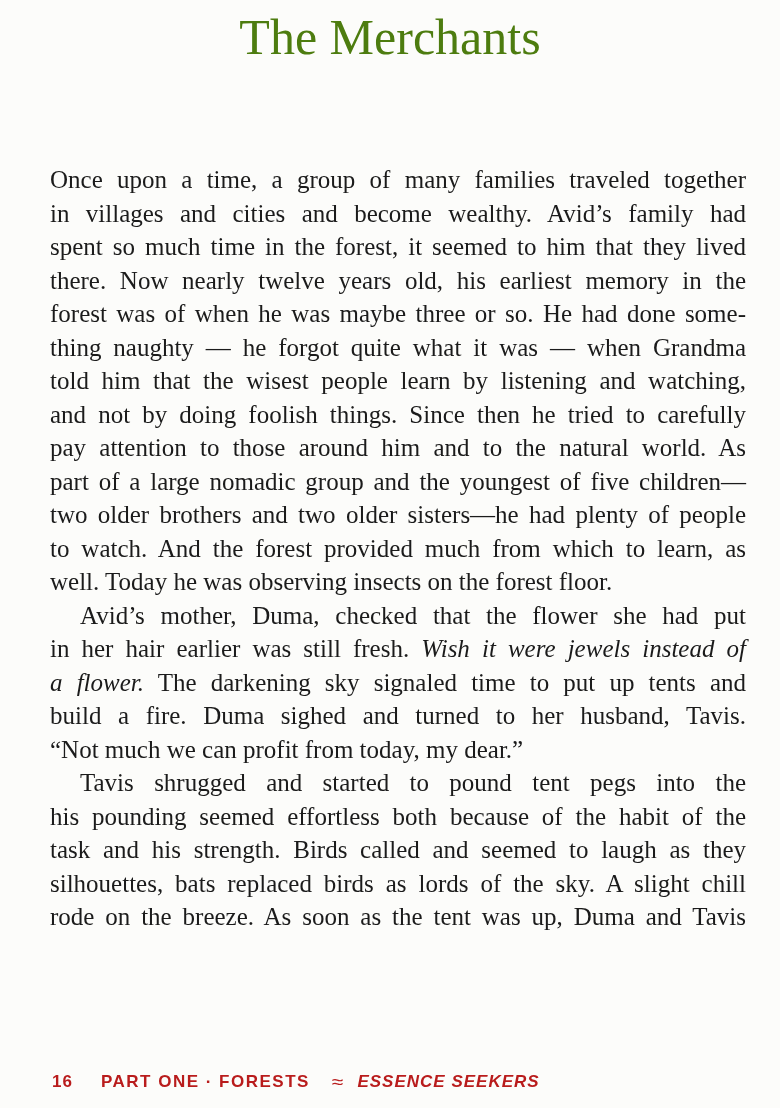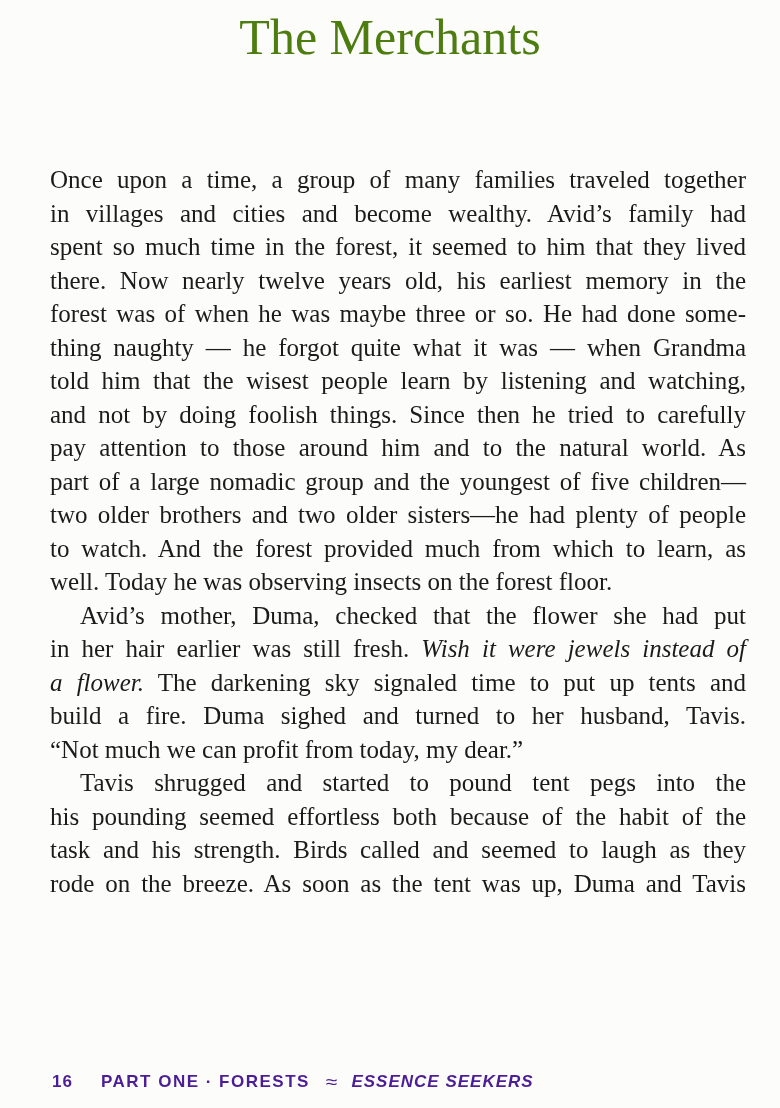--- a/index.html
+++ b/index.html
@@ -41,25 +41,25 @@
   .it { font-style: italic; }
   .footer {
     position: absolute;
     left: 52px;
     bottom: 14px;
     display: flex;
     align-items: center;
     font-family: "Liberation Sans", sans-serif;
     font-weight: 700;
     font-size: 17px;
-    color: #4c1d95;
+    color: #b91c1c;
     white-space: nowrap;
   }
   .footer .num { margin-right: 28px; letter-spacing: 1px; }
-  .footer .sec { letter-spacing: 1.5px; margin-right: 16px; }
+  .footer .sec { letter-spacing: 1.5px; margin-right: 22px; }
   .footer .sep { font-size: 21px; font-weight: 400; margin-right: 14px; transform: scaleY(0.85); }
   .footer .book { font-style: italic; letter-spacing: 1px; }
 </style>
 </head>
 <body>
 
 <main class="page">
 
   <h1 class="title">The Merchants</h1>
 
@@ -82,20 +82,21 @@
       <span>in her hair earlier was still fresh. </span><span class="it">Wish it were jewels instead of</span>
     </div>
     <div class="ln">
       <span class="it">a flower.</span><span> The darkening sky signaled time to put up tents and</span>
     </div>
     <div class="ln">build a fire. Duma sighed and turned to her husband, Tavis.</div>
     <div class="ln no-stretch">“Not much we can profit from today, my dear.”</div>
     <div class="ln indent">Tavis shrugged and started to pound tent pegs into the</div>
     <div class="ln">his pounding seemed effortless both because of the habit of the</div>
     <div class="ln">task and his strength. Birds called and seemed to laugh as they</div>
+    <div class="ln">silhouettes, bats replaced birds as lords of the sky. A slight chill</div>
     <div class="ln">rode on the breeze. As soon as the tent was up, Duma and Tavis</div>
   </section>
 
   <footer class="footer">
     <span class="num">16</span>
     <span class="sec">PART ONE · FORESTS</span>
     <span class="sep">≈</span>
     <span class="book">ESSENCE SEEKERS</span>
   </footer>
 

